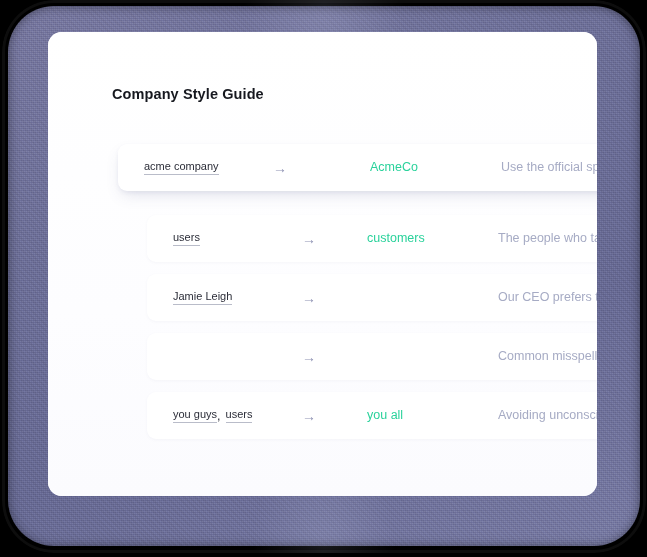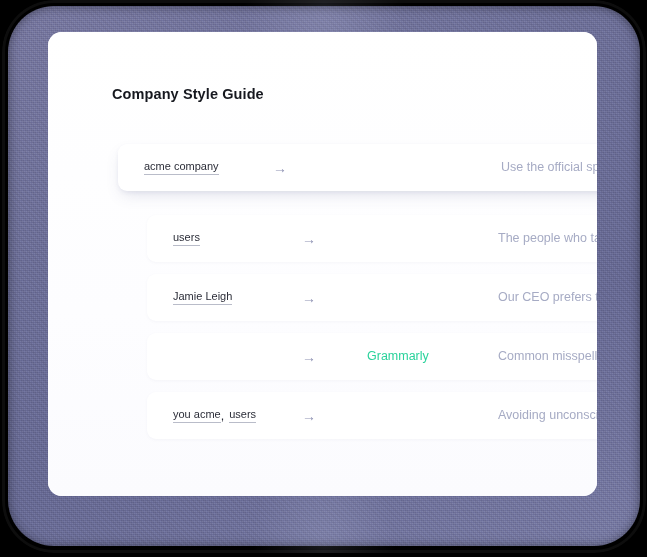--- a/index.html
+++ b/index.html
@@ -220,65 +220,71 @@
 
 
       <div class="rows" id="rows-container">
           <div class="row elevated">
             <div class="cell from">
               <span class="term">acme company</span>
             </div>
             <div class="cell arrow">
               <span class="arrow-glyph">→</span>
             </div>
+            <div class="cell to">
+              <span class="replacement">AcmeCo</span>
+            </div>
             <div class="cell desc">
               <span class="description">Use the official spelling a</span>
             </div>
           </div>
           <div class="row plain r2">
             <div class="cell from">
               <span class="term">users</span>
             </div>
             <div class="cell arrow">
               <span class="arrow-glyph">→</span>
             </div>
+            <div class="cell to">
+              <span class="replacement">customers</span>
+            </div>
             <div class="cell desc">
               <span class="description">The people who ta</span>
             </div>
           </div>
           <div class="row plain r3">
             <div class="cell from">
               <span class="term">Jamie Leigh</span>
             </div>
             <div class="cell arrow">
               <span class="arrow-glyph">→</span>
             </div>
             <div class="cell desc">
               <span class="description">Our CEO prefers th</span>
             </div>
           </div>
           <div class="row plain r4">
             <div class="cell arrow">
               <span class="arrow-glyph">→</span>
             </div>
-            <div class="cell to">
-              <span class="replacement">Grammarly</span>
-            </div>
             <div class="cell desc">
               <span class="description">Common misspellin</span>
             </div>
           </div>
           <div class="row plain r5">
             <div class="cell from">
-              <span class="term">you acme</span>
+              <span class="term">you guys</span>
               <span class="term-sep">,</span>
               <span class="term">users</span>
             </div>
             <div class="cell arrow">
               <span class="arrow-glyph">→</span>
+            </div>
+            <div class="cell to">
+              <span class="replacement">you all</span>
             </div>
             <div class="cell desc">
               <span class="description">Avoiding unconscio</span>
             </div>
           </div>
         </div>
 
     </div>
   </div>
 </div>

